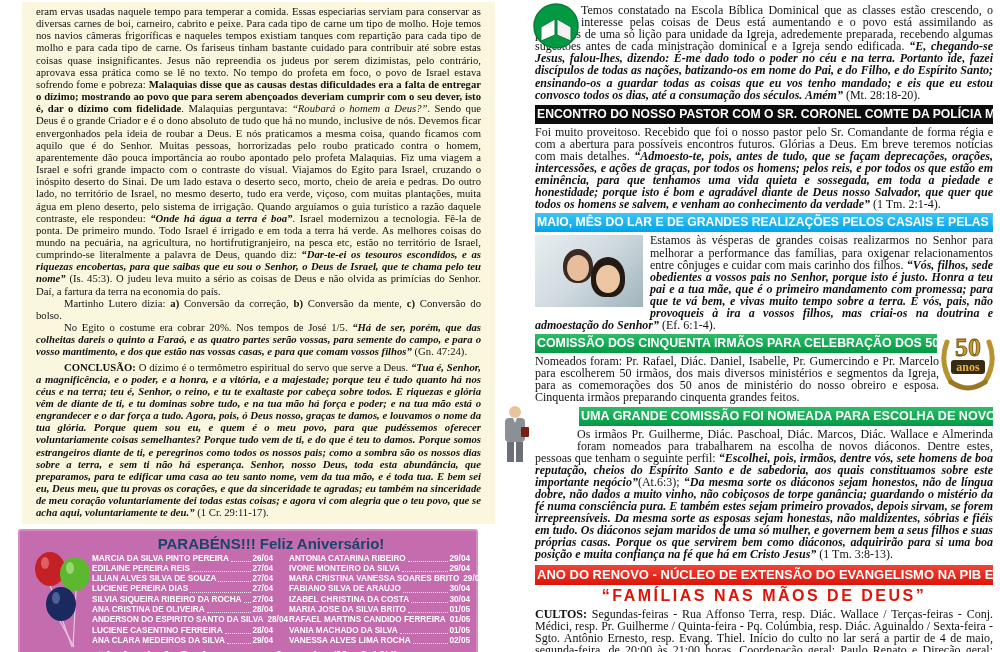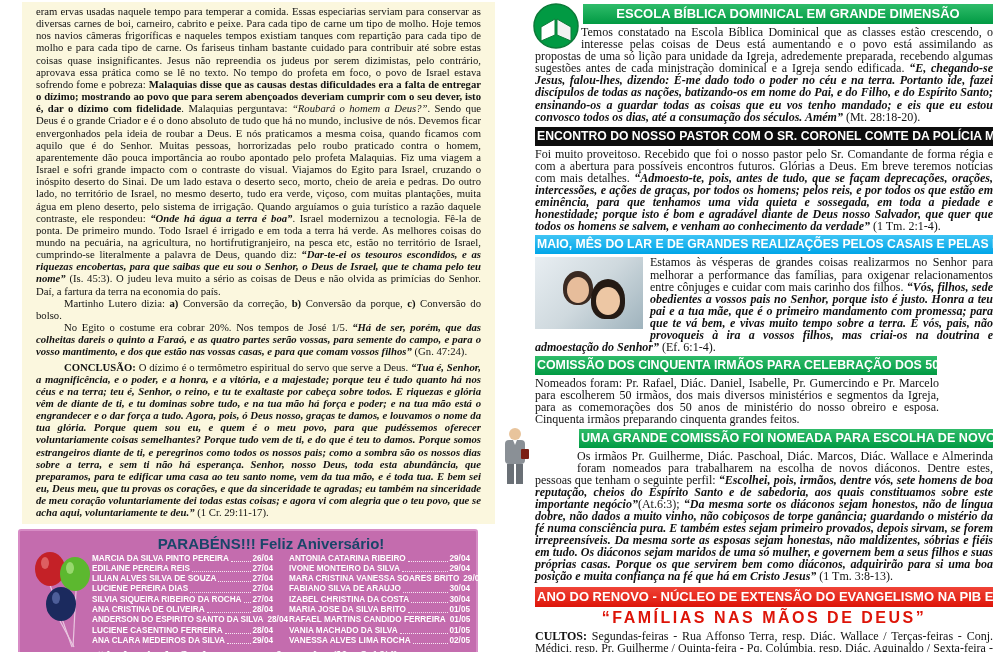--- a/index.html
+++ b/index.html
@@ -93,21 +93,21 @@
         padding:1px 4px;letter-spacing:1px;}
 </style>
 </head>
 <body>
 
 <div class="page">
 
   <div class="col colL">
     <div class="cream">
       <p class="bt"><span>eram ervas usadas naquele tempo para temperar a comida. Essas especiarias serviam para conservar as diversas carnes de boi, carneiro, cabrito e peixe. Para cada tipo de carne um tipo de molho. Hoje temos nos navios câmeras frigoríficas e naqueles tempos existiam tanques com repartição para cada tipo de molho e para cada tipo de carne. Os fariseus tinham bastante cuidado para contribuir até sobre estas coisas quase insignificantes. Jesus não repreendia os judeus por serem dizimistas, pelo contrário, aprovava essa prática como se lê no texto. No tempo do profeta em foco, o povo de Israel estava sofrendo fome e pobreza: </span><span class="sb">Malaquias disse que as causas destas dificuldades era a falta de entregar o dízimo; mostrando ao povo que para serem abençoados deveriam cumprir com o seu dever, isto é, dar o dízimo com fidelidade</span><span>. Malaquias perguntava: </span><span class="si">“Roubará o homem a Deus?”</span><span>. Sendo que Deus é o grande Criador e é o dono absoluto de tudo que há no mundo, inclusive de nós. Devemos ficar envergonhados pela ideia de roubar a Deus. E nós praticamos a mesma coisa, quando ficamos com aquilo que é do Senhor. Muitas pessoas, horrorizadas pelo roubo praticado contra o homem, aparentemente dão pouca importância ao roubo apontado pelo profeta Malaquias. Fiz uma viagem a Israel e sofri grande impacto com o contraste do visual. Viajamos do Egito para Israel, cruzando o inóspito deserto do Sinai. De um lado estava o deserto seco, morto, cheio de areia e pedras. Do outro lado, no território de Israel, no mesmo deserto, tudo era verde, viçoso, com muitas plantações, muita água em pleno deserto, pelo sistema de irrigação. Quando arguíamos o guia turístico a razão daquele contraste, ele respondeu: </span><span class="sbi">“Onde há água a terra é boa”</span><span>. Israel modernizou a tecnologia. Fê-la de ponta. De primeiro mundo. Todo Israel é irrigado e em toda a terra há verde. As melhores coisas do mundo na pecuária, na agricultura, no hortifrutigranjeiro, na pesca etc, estão no território de Israel, cumprindo-se literalmente a palavra de Deus, quando diz: </span><span class="sbi">“Dar-te-ei os tesouros escondidos, e as riquezas encobertas, para que saibas que eu sou o Senhor, o Deus de Israel, que te chama pelo teu nome”</span><span> (Is. 45:3). O judeu leva muito a sério as coisas de Deus e não olvida as primícias do Senhor. Daí, a fartura da terra na economia do país.</span></p>
-      <p class="bt ind"><span>Martinho Lutero dizia:  </span><span class="sb">a)</span><span> Conversão da correção,  </span><span class="sb">b)</span><span> Conversão da porque,  </span><span class="sb">c)</span><span> Conversão do bolso.</span></p>
+      <p class="bt ind"><span>Martinho Lutero dizia:  </span><span class="sb">a)</span><span> Conversão da correção,  </span><span class="sb">b)</span><span> Conversão da mente,  </span><span class="sb">c)</span><span> Conversão do bolso.</span></p>
       <p class="bt ind"><span>No Egito o costume era cobrar 20%. Nos tempos de José 1/5. </span><span class="sbi">“Há de ser, porém, que das colheitas dareis o quinto a Faraó, e as quatro partes serão vossas, para semente do campo, e para o vosso mantimento, e dos que estão nas vossas casas, e para que comam vossos filhos”</span><span> (Gn. 47:24).</span></p>
       <p class="bt ind mt"><span class="sb">CONCLUSÃO:</span><span> O dízimo é o termômetro espiritual do servo que serve a Deus. </span><span class="sbi">“Tua é, Senhor, a magnificência, e o poder, e a honra, e a vitória, e a majestade; porque teu é tudo quanto há nos céus e na terra; teu é, Senhor, o reino, e tu te exaltaste por cabeça sobre todos. E riquezas e glória vêm de diante de ti, e tu dominas sobre tudo, e na tua mão há força e poder; e na tua mão está o engrandecer e o dar força a tudo. Agora, pois, ó Deus nosso, graças te damos, e louvamos o nome da tua glória. Porque quem sou eu, e quem é o meu povo, para que pudéssemos oferecer voluntariamente coisas semelhantes? Porque tudo vem de ti, e do que é teu to damos. Porque somos estrangeiros diante de ti, e peregrinos como todos os nossos pais; como a sombra são os nossos dias sobre a terra, e sem ti não há esperança. Senhor, nosso Deus, toda esta abundância, que preparamos, para te edificar uma casa ao teu santo nome, vem da tua mão, e é toda tua. E bem sei eu, Deus meu, que tu provas os corações, e que da sinceridade te agradas; eu também na sinceridade de meu coração voluntariamente dei todas estas coisas; e agora vi com alegria que o teu povo, que se acha aqui, voluntariamente te deu.”</span><span> (1 Cr. 29:11-17).</span></p>
     </div>
 
     <div class="bday">
       <svg class="balloons" width="66" height="102" viewBox="0 0 66 102">
         <line x1="22" y1="38" x2="44" y2="100" stroke="#e9c6e0" stroke-width="1.2"></line>
         <line x1="48" y1="44" x2="45" y2="100" stroke="#e9c6e0" stroke-width="1.2"></line>
         <line x1="32" y1="74" x2="46" y2="100" stroke="#e9c6e0" stroke-width="1.2"></line>
         <ellipse cx="22" cy="22" rx="15" ry="17" fill="#c42127"></ellipse>
@@ -226,21 +226,20 @@
   <div class="col colR">
 
     <section class="sec" style="margin-top:4px;">
       <div class="icon-book">
         <svg width="46" height="46" viewBox="0 0 46 46">
           <circle cx="23" cy="23" r="22" fill="#019a43" stroke="#0c7a38" stroke-width="1.5"></circle>
           <path d="M8 24 L22 16 L22 32 L8 38 Z" fill="#ffffff" stroke="#0c7a38" stroke-width="1"></path>
           <path d="M38 24 L24 16 L24 32 L38 38 Z" fill="#f2f2f2" stroke="#0c7a38" stroke-width="1"></path>
         </svg>
       </div>
-      <div class="bar bar-green bar-escola">ESCOLA BÍBLICA DOMINICAL EM GRANDE DIMENSÃO</div>
       <p class="secbody"><span class="sp-book"></span><span>Temos constatado na Escola Bíblica Dominical que as classes estão crescendo, o interesse pelas coisas de Deus está aumentando e o povo está assimilando as propostas de uma só lição para unidade da Igreja, adredemente preparada, recebendo algumas sugestões antes de cada ministração dominical e a Igreja sendo edificada. </span><span class="sbi">“E, chegando-se Jesus, falou-lhes, dizendo: É-me dado todo o poder no céu e na terra. Portanto ide, fazei discípulos de todas as nações, batizando-os em nome do Pai, e do Filho, e do Espírito Santo; ensinando-os a guardar todas as coisas que eu vos tenho mandado; e eis que eu estou convosco todos os dias, até a consumação dos séculos. Amém”</span><span> (Mt. 28:18-20).</span></p>
     </section>
 
     <section class="sec">
       <div class="bar bar-black bar-encontro">ENCONTRO DO NOSSO PASTOR COM O SR. CORONEL COMTE DA POLÍCIA MILITAR DO RJ</div>
       <p class="secbody"><span>Foi muito proveitoso. Recebido que foi o nosso pastor pelo Sr. Comandante de forma régia e com a abertura para possíveis encontros futuros. Glórias a Deus. Em breve teremos notícias com mais detalhes. </span><span class="sbi">“Admoesto-te, pois, antes de tudo, que se façam deprecações, orações, intercessões, e ações de graças, por todos os homens; pelos reis, e por todos os que estão em eminência, para que tenhamos uma vida quieta e sossegada, em toda a piedade e honestidade; porque isto é bom e agradável diante de Deus nosso Salvador, que quer que todos os homens se salvem, e venham ao conhecimento da verdade”</span><span> (1 Tm. 2:1-4).</span></p>
     </section>
 
     <section class="sec">
       <div class="bar bar-cyan bar-maio">MAIO, MÊS DO LAR E DE GRANDES REALIZAÇÕES PELOS CASAIS E PELAS FAMÍLIAS</div>
@@ -249,20 +248,30 @@
             <span class="head1"></span>
             <span class="face1"></span>
             <span class="head2"></span>
             <span class="face2"></span>
           </span>
         <span>Estamos às vésperas de grandes coisas realizarmos no Senhor para melhorar a performance das famílias, para oxigenar relacionamentos entre cônjuges e cuidar com mais carinho dos filhos. </span><span class="sbi">“Vós, filhos, sede obedientes a vossos pais no Senhor, porque isto é justo. Honra a teu pai e a tua mãe, que é o primeiro mandamento com promessa; para que te vá bem, e vivas muito tempo sobre a terra. E vós, pais, não provoqueis à ira a vossos filhos, mas criai-os na doutrina e admoestação do Senhor”</span><span> (Ef. 6:1-4).</span>
       </p>
     </section>
 
     <section class="sec">
+      <div class="wreath">
+        <svg width="62" height="64" viewBox="0 0 62 64">
+          <path d="M10 14 Q2 34 14 54" fill="none" stroke="#b8922e" stroke-width="5" stroke-linecap="round"></path>
+          <path d="M52 14 Q60 34 48 54" fill="none" stroke="#b8922e" stroke-width="5" stroke-linecap="round"></path>
+          <path d="M14 54 Q31 66 48 54" fill="none" stroke="#9a7722" stroke-width="5" stroke-linecap="round"></path>
+          <text x="31" y="28" text-anchor="middle" font-family="Liberation Serif, serif" font-size="26" font-weight="bold" fill="#c79a2e" stroke="#6b4f12" stroke-width="0.8">50</text>
+          <rect x="14" y="32" width="34" height="14" rx="3" fill="#3a2a10"></rect>
+          <text x="31" y="43" text-anchor="middle" font-family="Liberation Serif, serif" font-size="12" font-weight="bold" fill="#e0b84a">anos</text>
+        </svg>
+      </div>
       <div class="bar bar-green bar-com50">COMISSÃO DOS CINQUENTA IRMÃOS PARA CELEBRAÇÃO DOS 50 ANO...</div>
       <p class="secbody"><span class="sp-wreath"></span><span>Nomeados foram: Pr. Rafael, Diác. Daniel, Isabelle, Pr. Gumercindo e Pr. Marcelo para escolherem 50 irmãos, dos mais diversos ministérios e segmentos da Igreja, para as comemorações dos 50 anos de ministério do nosso obreiro e esposa. Cinquenta irmãos preparando cinquenta grandes feitos.</span></p>
     </section>
 
     <section class="sec">
       <div class="deacon">
         <svg width="30" height="60" viewBox="0 0 30 60">
           <circle cx="14" cy="7" r="6" fill="#e8c49c"></circle>
           <rect x="4" y="13" width="20" height="24" rx="4" fill="#8a9096"></rect>
           <path d="M12 13 L14 18 L16 13 Z" fill="#fff"></path>

